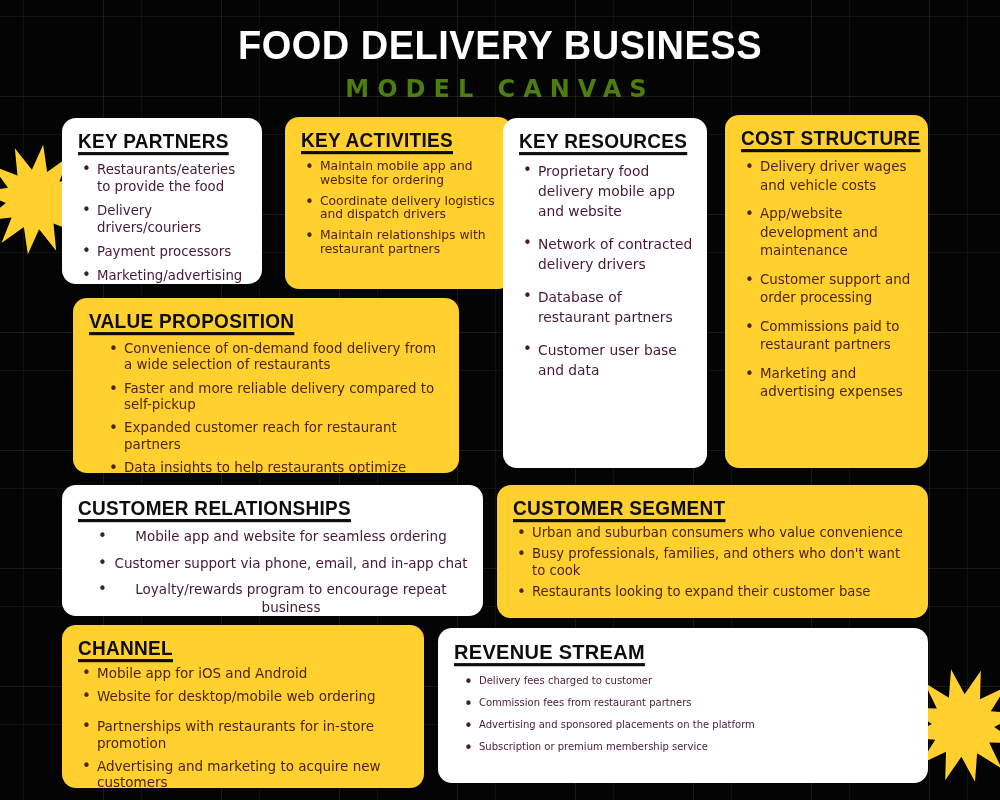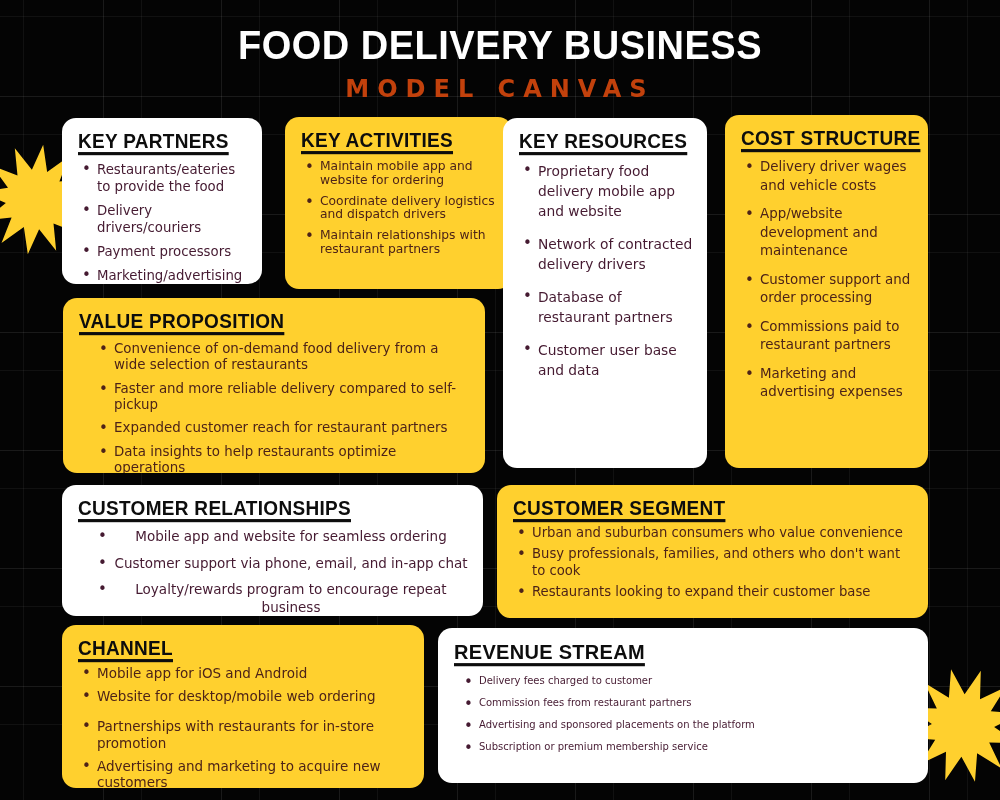--- a/index.html
+++ b/index.html
@@ -28,21 +28,21 @@
     letter-spacing: 0.5px;
     color: #ffffff;
     transform: scaleY(1.08);
   }
   .subtitle {
     margin-top: 8px;
     font-family: "DejaVu Sans", sans-serif;
     font-weight: 600;
     font-size: 24px;
     letter-spacing: 8px;
-    color: #c2410c;
+    color: #4d7c0f;
   }
 
   .card {
     position: absolute;
     border-radius: 14px;
     padding: 12px 14px 8px 14px;
     overflow: hidden;
     z-index: 2;
   }
   .card.pink  { background: #ffffff; color: #451a31; }
@@ -77,21 +77,21 @@
     position: absolute;
     left: 0; top: -1px;
     font-size: 15px;
   }
 
   
   .c-key-partners           { left: 62px;  top: 118px; width: 200px; height: 166px; }
   .c-key-activities         { left: 285px; top: 117px; width: 227px; height: 172px; }
   .c-key-resources          { left: 503px; top: 118px; width: 204px; height: 350px; }
   .c-cost-structure         { left: 725px; top: 115px; width: 203px; height: 353px; }
-  .c-value-proposition      { left: 63px;  top: 298px; width: 422px; height: 175px; }
+  .c-value-proposition      { left: 73px;  top: 298px; width: 386px; height: 175px; }
   .c-customer-relationships { left: 62px;  top: 485px; width: 421px; height: 131px; }
   .c-customer-segment       { left: 497px; top: 485px; width: 431px; height: 133px; }
   .c-channel                { left: 62px;  top: 625px; width: 362px; height: 163px; }
   .c-revenue-stream         { left: 438px; top: 628px; width: 490px; height: 155px; }
 
   .c-key-partners li { font-size: 13.3px; line-height: 1.28; margin-bottom: 7px; }
   .c-key-activities li { font-size: 12.3px; line-height: 1.12; margin-bottom: 7px; }
   .c-key-resources li { font-size: 13.8px; line-height: 1.45; margin-bottom: 13px; }
   .c-cost-structure li { font-size: 13.4px; line-height: 1.38; margin-bottom: 10px; }
   .c-cost-structure li:nth-child(3) { margin-bottom: 10px; }

